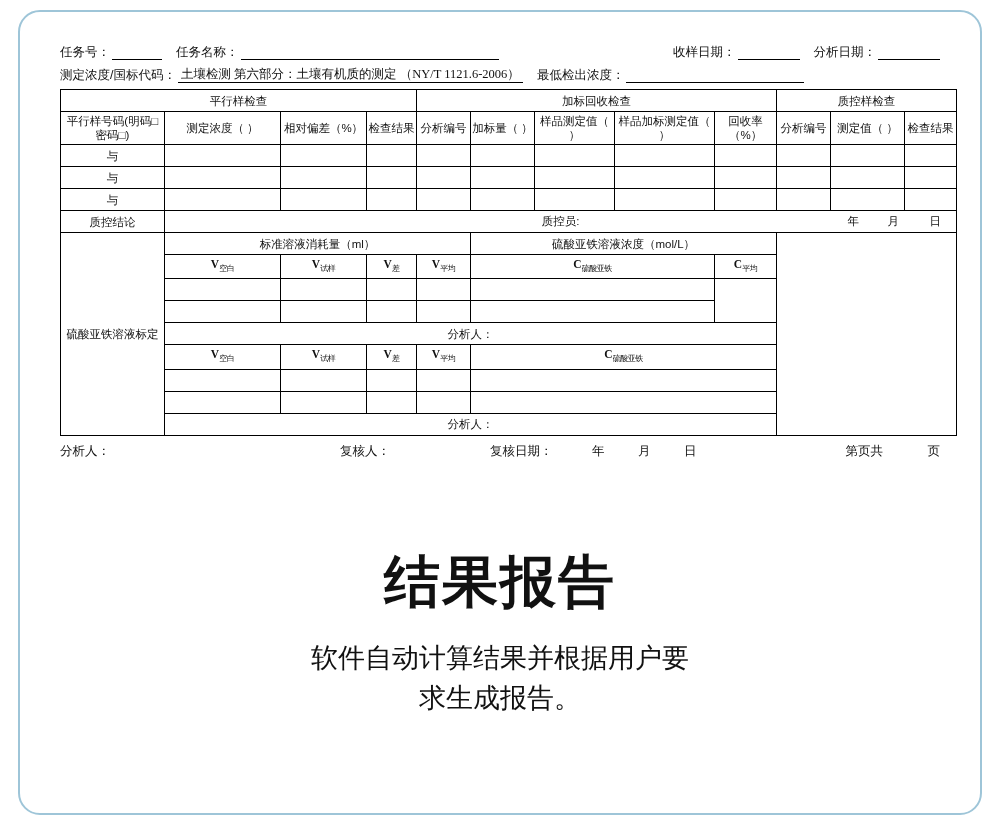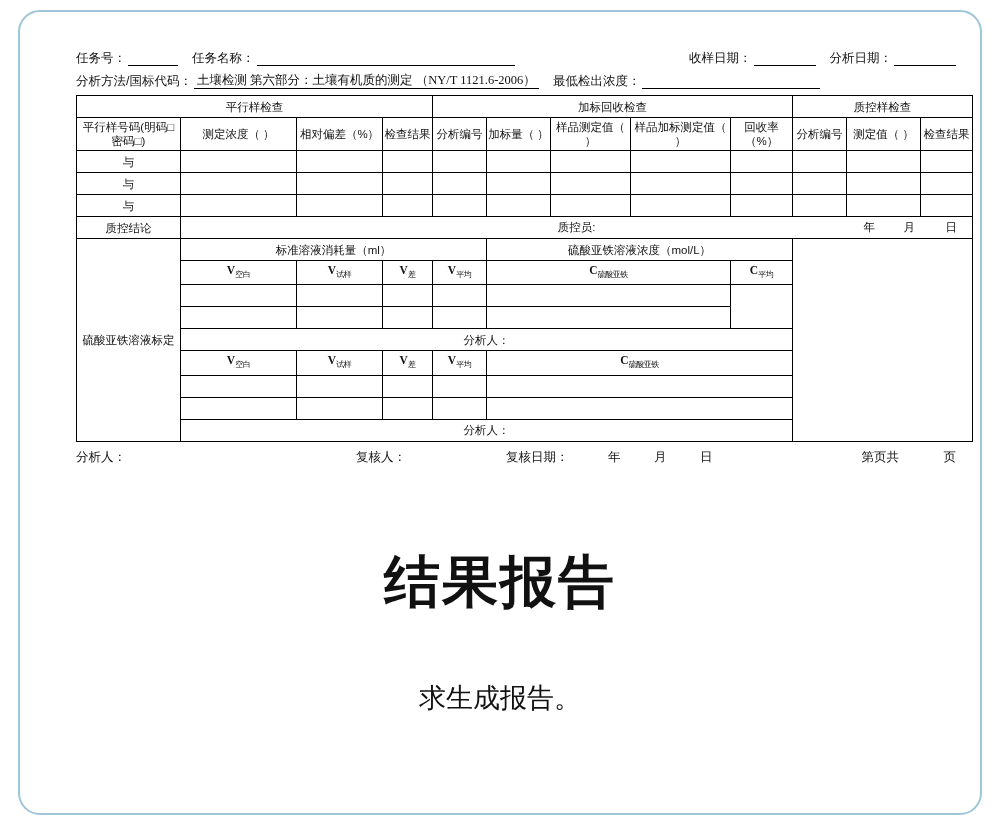--- a/index.html
+++ b/index.html
@@ -21,23 +21,22 @@
     width: 964px;
     height: 805px;
     border: 2px solid #9ec5d8;
     border-radius: 22px;
     background: #fff;
     box-sizing: border-box;
   }
   .form-wrap {
     position: absolute;
     left: 40px;
-    top: 38px;
+    top: 32px;
     width: 880px;
-    margin-left: 16px;
   }
 
   
   .hdr-line {
     display: flex;
     align-items: flex-end;
     font-size: 12.5px;
     line-height: 16px;
     white-space: nowrap;
     margin-bottom: 6px;
@@ -135,21 +134,21 @@
       <span class="ul w250"></span>
       <span class="spacer-flex"></span>
       <span class="lbl">收样日期：</span>
       <span class="ul w60"></span>
       <span class="gap"></span>
       <span class="lbl">分析日期：</span>
       <span class="ul w60"></span>
     </div>
 
     <div class="hdr-line">
-      <span class="lbl">分析方法/国标代码：</span>
+      <span class="lbl">测定浓度/国标代码：</span>
       <span class="ul txt sn">土壤检测 第六部分：土壤有机质的测定    （NY/T 1121.6-2006）</span>
       <span class="gap"></span>
       <span class="lbl">最低检出浓度：</span>
       <span class="ul w170"></span>
     </div>
 
     <table class="qc">
       <colgroup>
         <col style="width:104px">
         <col style="width:116px">
@@ -315,17 +314,17 @@
       <span class="spacer-flex"></span>
       <span class="seg">第</span>
       <span class="seg" style="width:42px;text-align:left;">页共</span>
       <span class="seg" style="width:40px;text-align:right;">页</span>
     </div>
   </div>
 
   <div class="caption">
     <h1>结果报告</h1>
     <p>
-      <br>
+      <span>软件自动计算结果并根据用户要</span><br>
       <span>求生成报告。</span>
     </p>
   </div>
 </div>
 
 </body></html>

